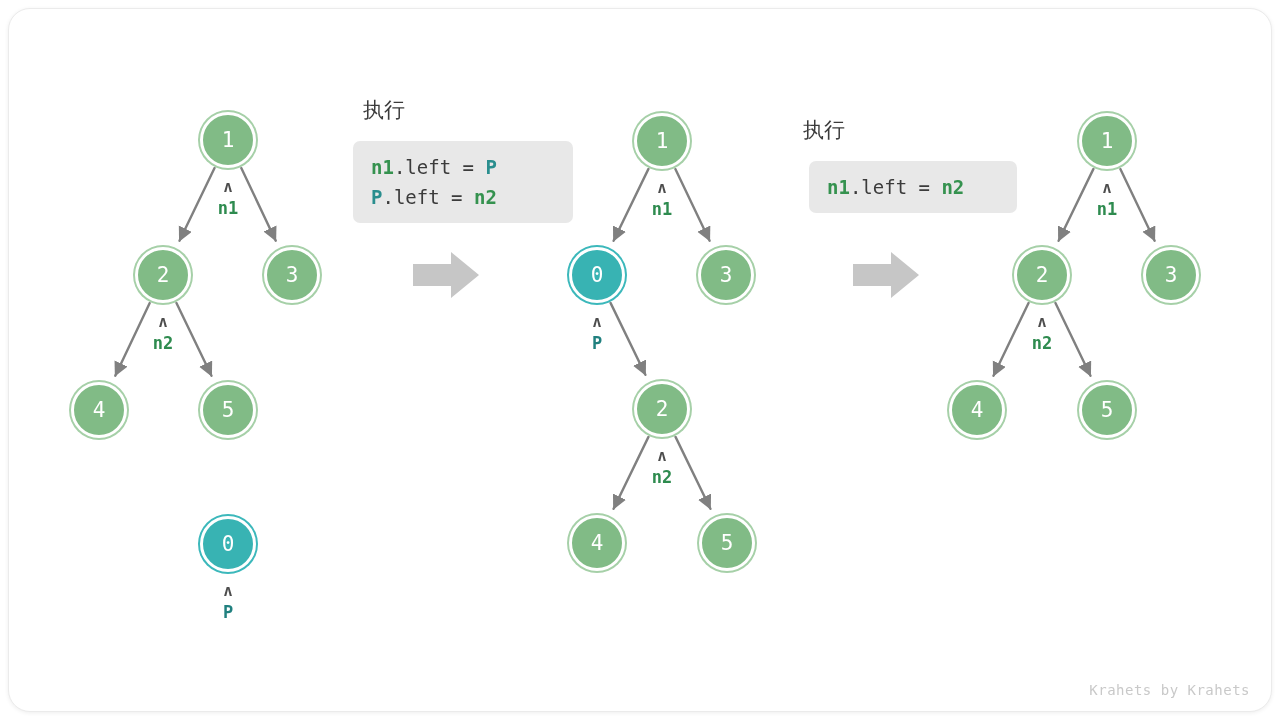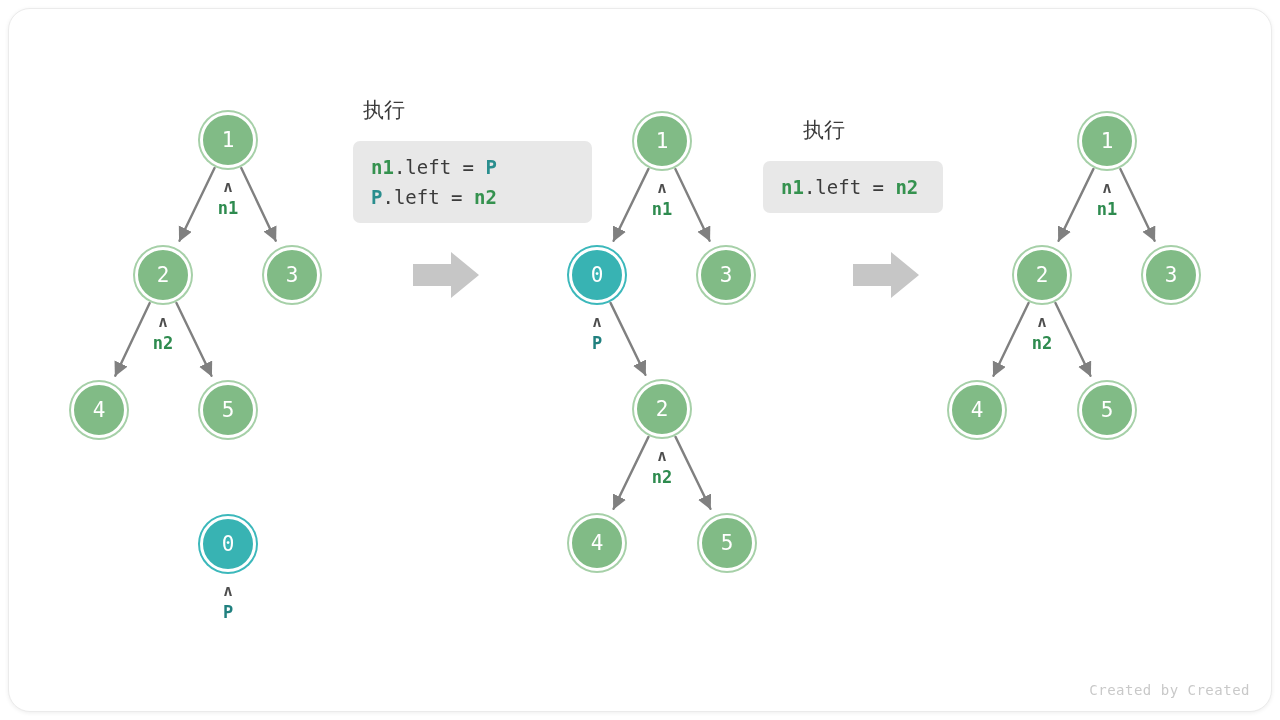--- a/index.html
+++ b/index.html
@@ -244,24 +244,24 @@
       </div>
       <div class="ptr" style="left: 1077px; top: 183px; width: 60px;">
         <span class="caret">ʌ</span>
         <span class="pname green">n1</span>
       </div>
       <div class="ptr" style="left: 1012px; top: 317px; width: 60px;">
         <span class="caret">ʌ</span>
         <span class="pname green">n2</span>
       </div>
       <div class="step-label" style="left: 363px; top: 100px;">执行</div>
-      <div class="code-box" style="left: 353px; top: 141px; width: 239px;">
+      <div class="code-box" style="left: 353px; top: 141px; width: 220px;">
         <span class="code-line"><span class="tok-var">n1</span><span class="tok-plain">.left = </span><span class="tok-ptr">P</span></span>
         <span class="code-line"><span class="tok-ptr">P</span><span class="tok-plain">.left = </span><span class="tok-var">n2</span></span>
       </div>
       <div class="step-label" style="left: 803px; top: 120px;">执行</div>
-      <div class="code-box" style="left: 763px; top: 161px; width: 180px;">
+      <div class="code-box" style="left: 809px; top: 161px; width: 208px;">
         <span class="code-line"><span class="tok-var">n1</span><span class="tok-plain">.left = </span><span class="tok-var">n2</span></span>
       </div>
     </div>
 
-  <div id="credit">Created by Created</div>
+  <div id="credit">Krahets by Krahets</div>
 </div>
 
 </body></html>

